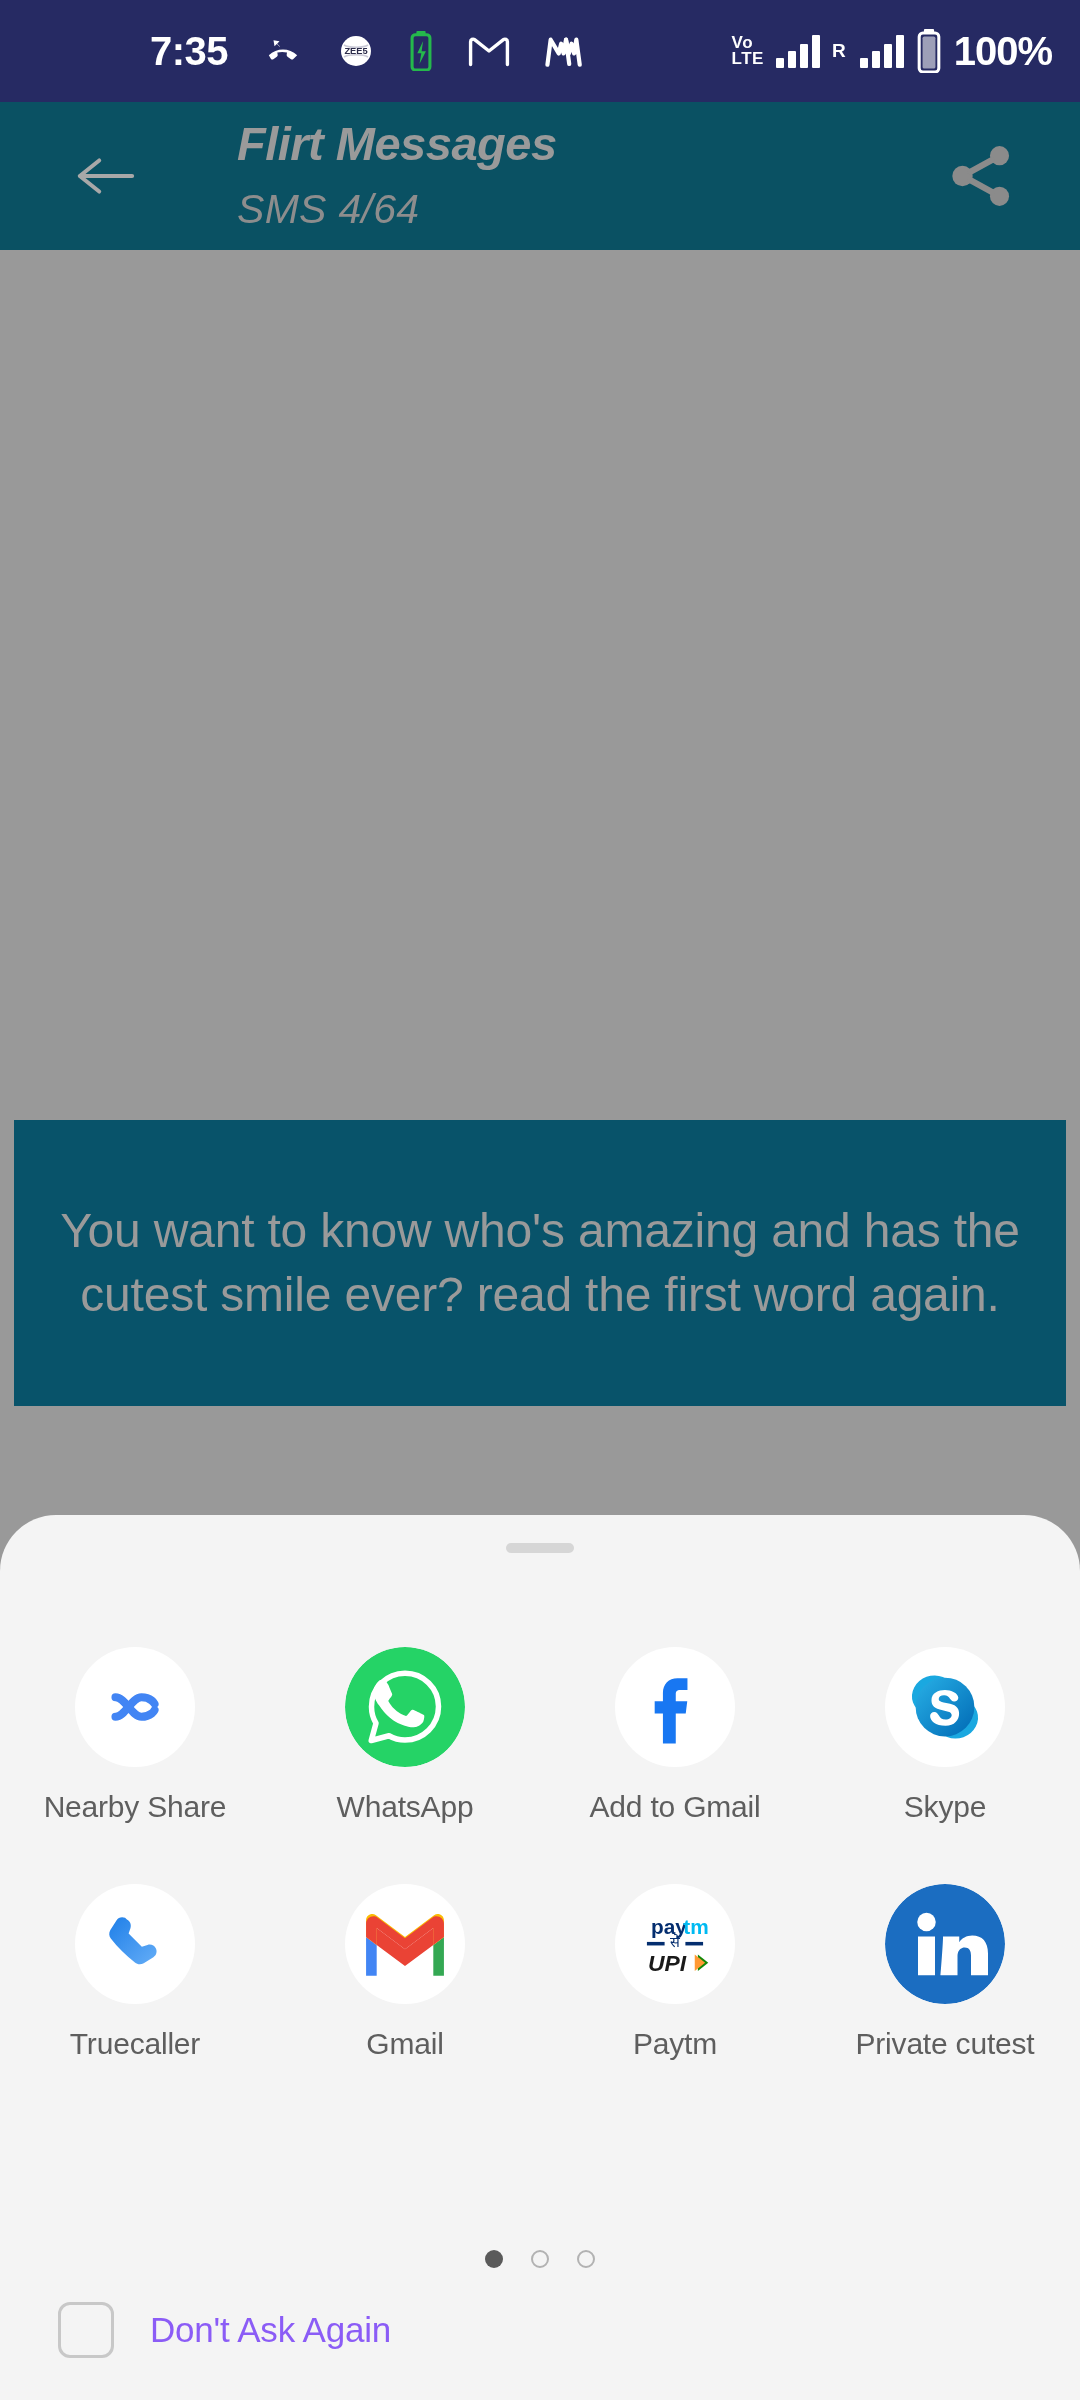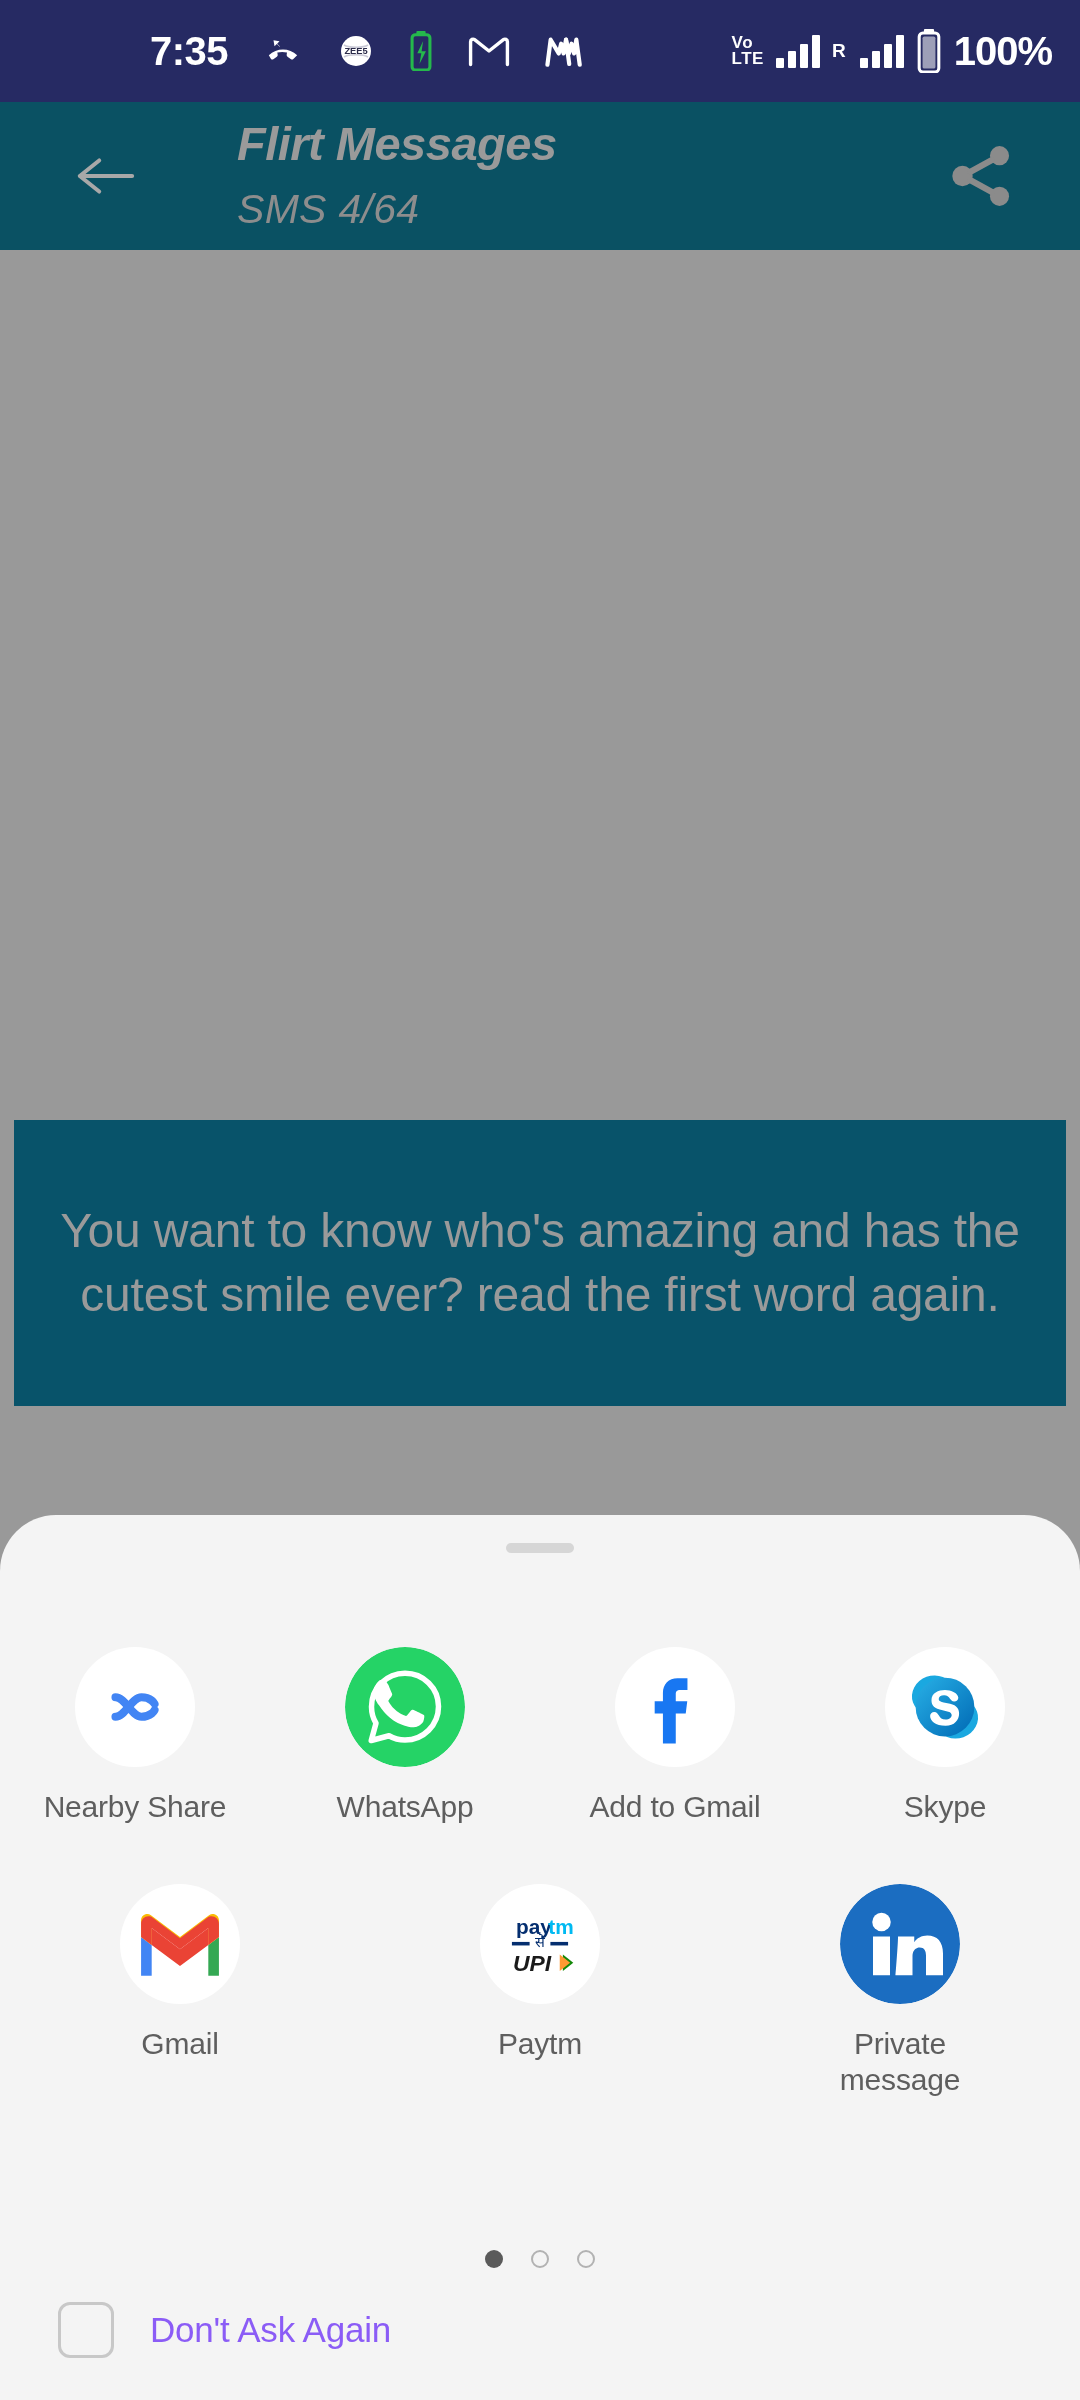--- a/index.html
+++ b/index.html
@@ -302,20 +302,34 @@
               <circle cx="24" cy="24" r="15" fill="url(#skg)"></circle>
               <path d="M24.3 33.6c-5.2 0-7.9-2.6-7.9-5 0-1.2.9-2.1 2.1-2.1 2.7 0 2 3.9 5.8 3.9 1.9 0 3.1-1.1 3.1-2.2 0-.7-.4-1.5-1.7-1.8l-4.4-1.1c-3.6-.9-4.2-2.9-4.2-4.7 0-3.8 3.5-5.3 6.9-5.3 3.1 0 6.8 1.7 6.8 4 0 1.2-1 1.9-2.1 1.9-2.3 0-1.9-3.2-5.2-3.2-1.7 0-2.7.8-2.7 1.9s1.4 1.5 2.5 1.8l3.3.7c3.6.8 4.6 2.9 4.6 5 0 3.1-2.4 6.2-6.9 6.2z" fill="#fff"></path>
             </svg>
           </div>
           <div class="app-label">Skype</div>
         </div>
       </div>
 
       <div class="row">
 
+        <div class="cell">
+          <div class="ic-wrap ic-white">
+            <svg width="90" height="90" viewBox="0 0 48 48">
+              <defs>
+                <linearGradient id="tcg" x1="0" y1="0" x2="1" y2="1">
+                  <stop offset="0" stop-color="#1f7fe8"></stop>
+                  <stop offset="1" stop-color="#64adf7"></stop>
+                </linearGradient>
+              </defs>
+              <path d="M15.8 7.2c-1.5-.7-3.2-.2-4.1 1.2L8.8 13c-.8 1.3-.7 3 .3 4.2 3.3 4.2 7.1 8 11.4 11.3 1.2 1 2.9 1.1 4.2.3l4.6-2.9c1.4-.9 1.9-2.6 1.2-4.1-.7-1.5-2.4-2.2-4-1.7l-2.7.9-6.3-6.3.9-2.7c.5-1.6-.2-3.3-1.7-4l-.9-.8z" fill="url(#tcg)" transform="translate(1,2) scale(1.12)"></path>
+            </svg>
+          </div>
+          <div class="app-label">Truecaller</div>
+        </div>
 
         <div class="cell">
           <div class="ic-wrap ic-white">
             <svg width="92" height="72" viewBox="0 0 52 40">
               <path d="M4 38V12.5L26 28 48 12.5V38h-5.5V20.5L26 32.5 9.5 20.5V38z" fill="none"></path>
               <path d="M4 38h6V20.5L4 16z" fill="#4285f4"></path>
               <path d="M42 38h6V16l-6 4.5z" fill="#34a853"></path>
               <path d="M4 16V6.5C4 3.6 7.3 2 9.6 3.7L26 16 42.4 3.7C44.7 2 48 3.6 48 6.5V16l-6 4.5V10L26 22 10 10v10.5z" fill="#fbbc04"></path>
               <path d="M4 8.5c0-3.4 3.9-5.4 6.6-3.3L26 16.8 41.4 5.2C44.1 3.1 48 5.1 48 8.5V16l-6 4.5V11L26 23 10 11v9.5L4 16z" fill="#ea4335"></path>
               <path d="M10 20.5 26 32.5 42 20.5V11L26 23 10 11z" fill="#ea4335"></path>
@@ -343,21 +357,21 @@
 
         <div class="cell">
           <div class="ic-wrap">
             <svg width="120" height="120" viewBox="0 0 48 48">
               <circle cx="24" cy="24" r="24" fill="#1b6dc1"></circle>
               <circle cx="16.6" cy="15.2" r="3.7" fill="#fff"></circle>
               <rect x="13.2" y="21" width="6.8" height="15.5" fill="#fff"></rect>
               <path d="M23.2 21h6.5v2.3c1-1.6 2.9-2.7 5.2-2.7 4 0 6.3 2.5 6.3 7.2v8.7h-6.8v-7.8c0-2-.7-3.3-2.5-3.3-1.5 0-2.3 1-2.7 2-.15.4-.2.9-.2 1.4v7.7h-6.8S23.3 23 23.2 21z" fill="#fff"></path>
             </svg>
           </div>
-          <div class="app-label">Private message</div>
+          <div class="app-label">Private cutest</div>
         </div>
       </div>
     </div>
 
     <div class="dots">
       <span class="dot on"></span>
       <span class="dot off"></span>
       <span class="dot off"></span>
     </div>
 

